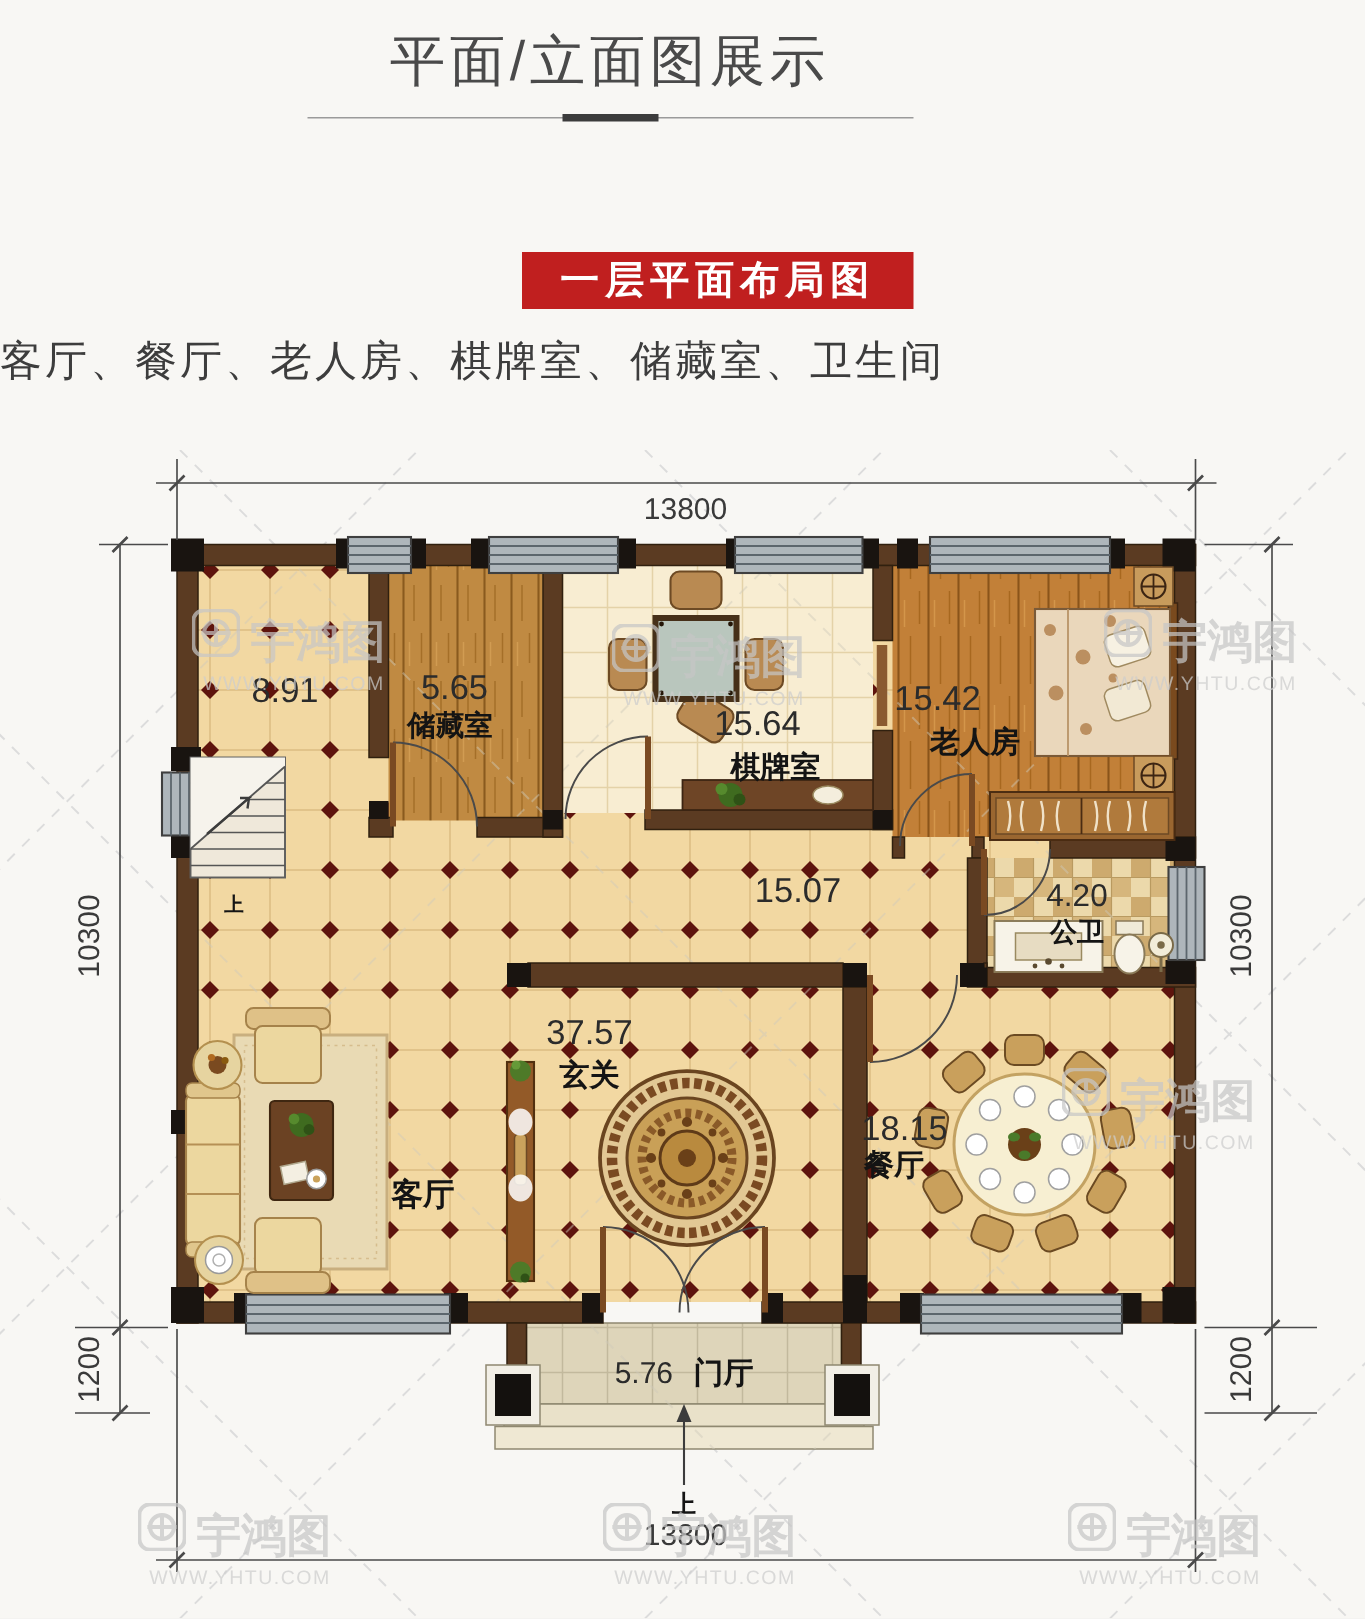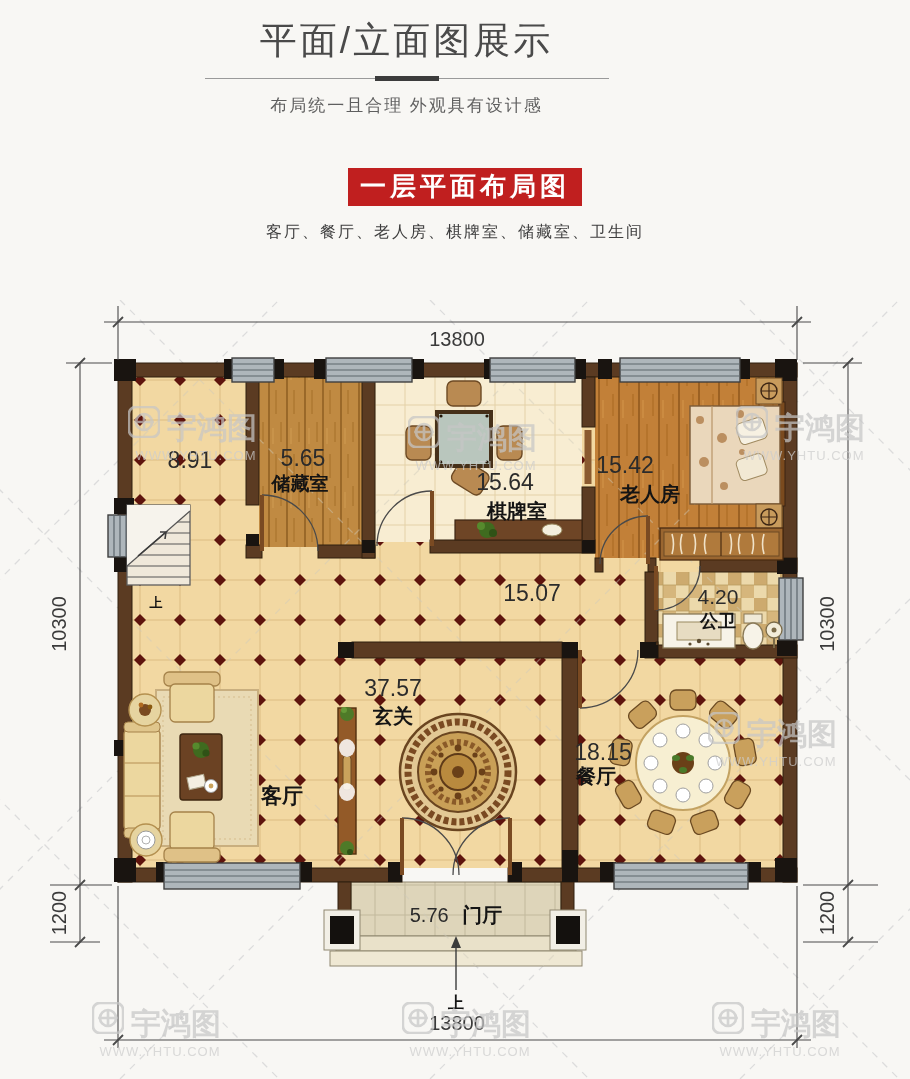--- a/index.html
+++ b/index.html
@@ -15,48 +15,47 @@
     margin-top:16px;font-size:37px;color:#4a4a4a;font-weight:500;
     letter-spacing:3px;
   }
   .hdr-rule{position:relative;width:404px;height:7px;margin:9px auto 0 auto;}
   .hdr-rule .thin{position:absolute;left:0;top:3px;width:100%;height:1px;background:#9a9a9a;}
   .hdr-rule .thick{position:absolute;left:170px;top:1px;width:64px;height:5px;background:#3c3c3c;}
   .hdr-sub{
     margin-top:12px;font-size:17px;color:#5f5f5f;letter-spacing:2px;
   }
   .banner{
-    position:absolute;top:168px;left:348px;width:234px;height:38px;
+    position:absolute;top:168px;left:348px;width:261px;height:38px;
     background:#c01f1f;color:#ffffff;font-size:26px;font-weight:bold;
     line-height:38px;text-align:center;letter-spacing:4px;
     font-family:"Liberation Serif","DejaVu Serif",serif;
   }
   .rooms-line{
-    position:absolute;top:222px;left:0;width:910px;text-align:center;
-    font-size:16px;color:#3d3d3d;letter-spacing:2px;
+    position:absolute;top:222px;left:0;width:910px;
+    font-size:28px;color:#3d3d3d;letter-spacing:2px;
   }
   svg text{font-family:"Liberation Sans",sans-serif;}
   .num{fill:#2b2b2b;}
   .rname{fill:#141414;font-weight:bold;}
   .dimtxt{fill:#3a3a3a;}
   .wm-t{fill:#c6c6c6;font-weight:bold;}
   .wm-u{fill:#cdcdcd;}
 </style>
 </head>
 <body>
 
 <div class="page">
 
   <div class="hdr">
     <div class="hdr-title">平面/立面图展示</div>
     <div class="hdr-rule">
       <div class="thin"></div>
         <div class="thick"></div>
     </div>
-    <div class="hdr-sub">布局统一且合理 外观具有设计感</div>
   </div>
 
   <div class="banner">一层平面布局图</div>
   <div class="rooms-line">客厅、餐厅、老人房、棋牌室、储藏室、卫生间</div>
 
   <svg style="position:absolute;top:300px;left:0;" width="910" height="779" viewBox="0 300 910 779" xmlns="http://www.w3.org/2000/svg">
 
     <defs>
       <pattern id="beigeTile" width="40" height="40" patternUnits="userSpaceOnUse">
         <rect width="40" height="40" fill="#f2d8a2"></rect>

